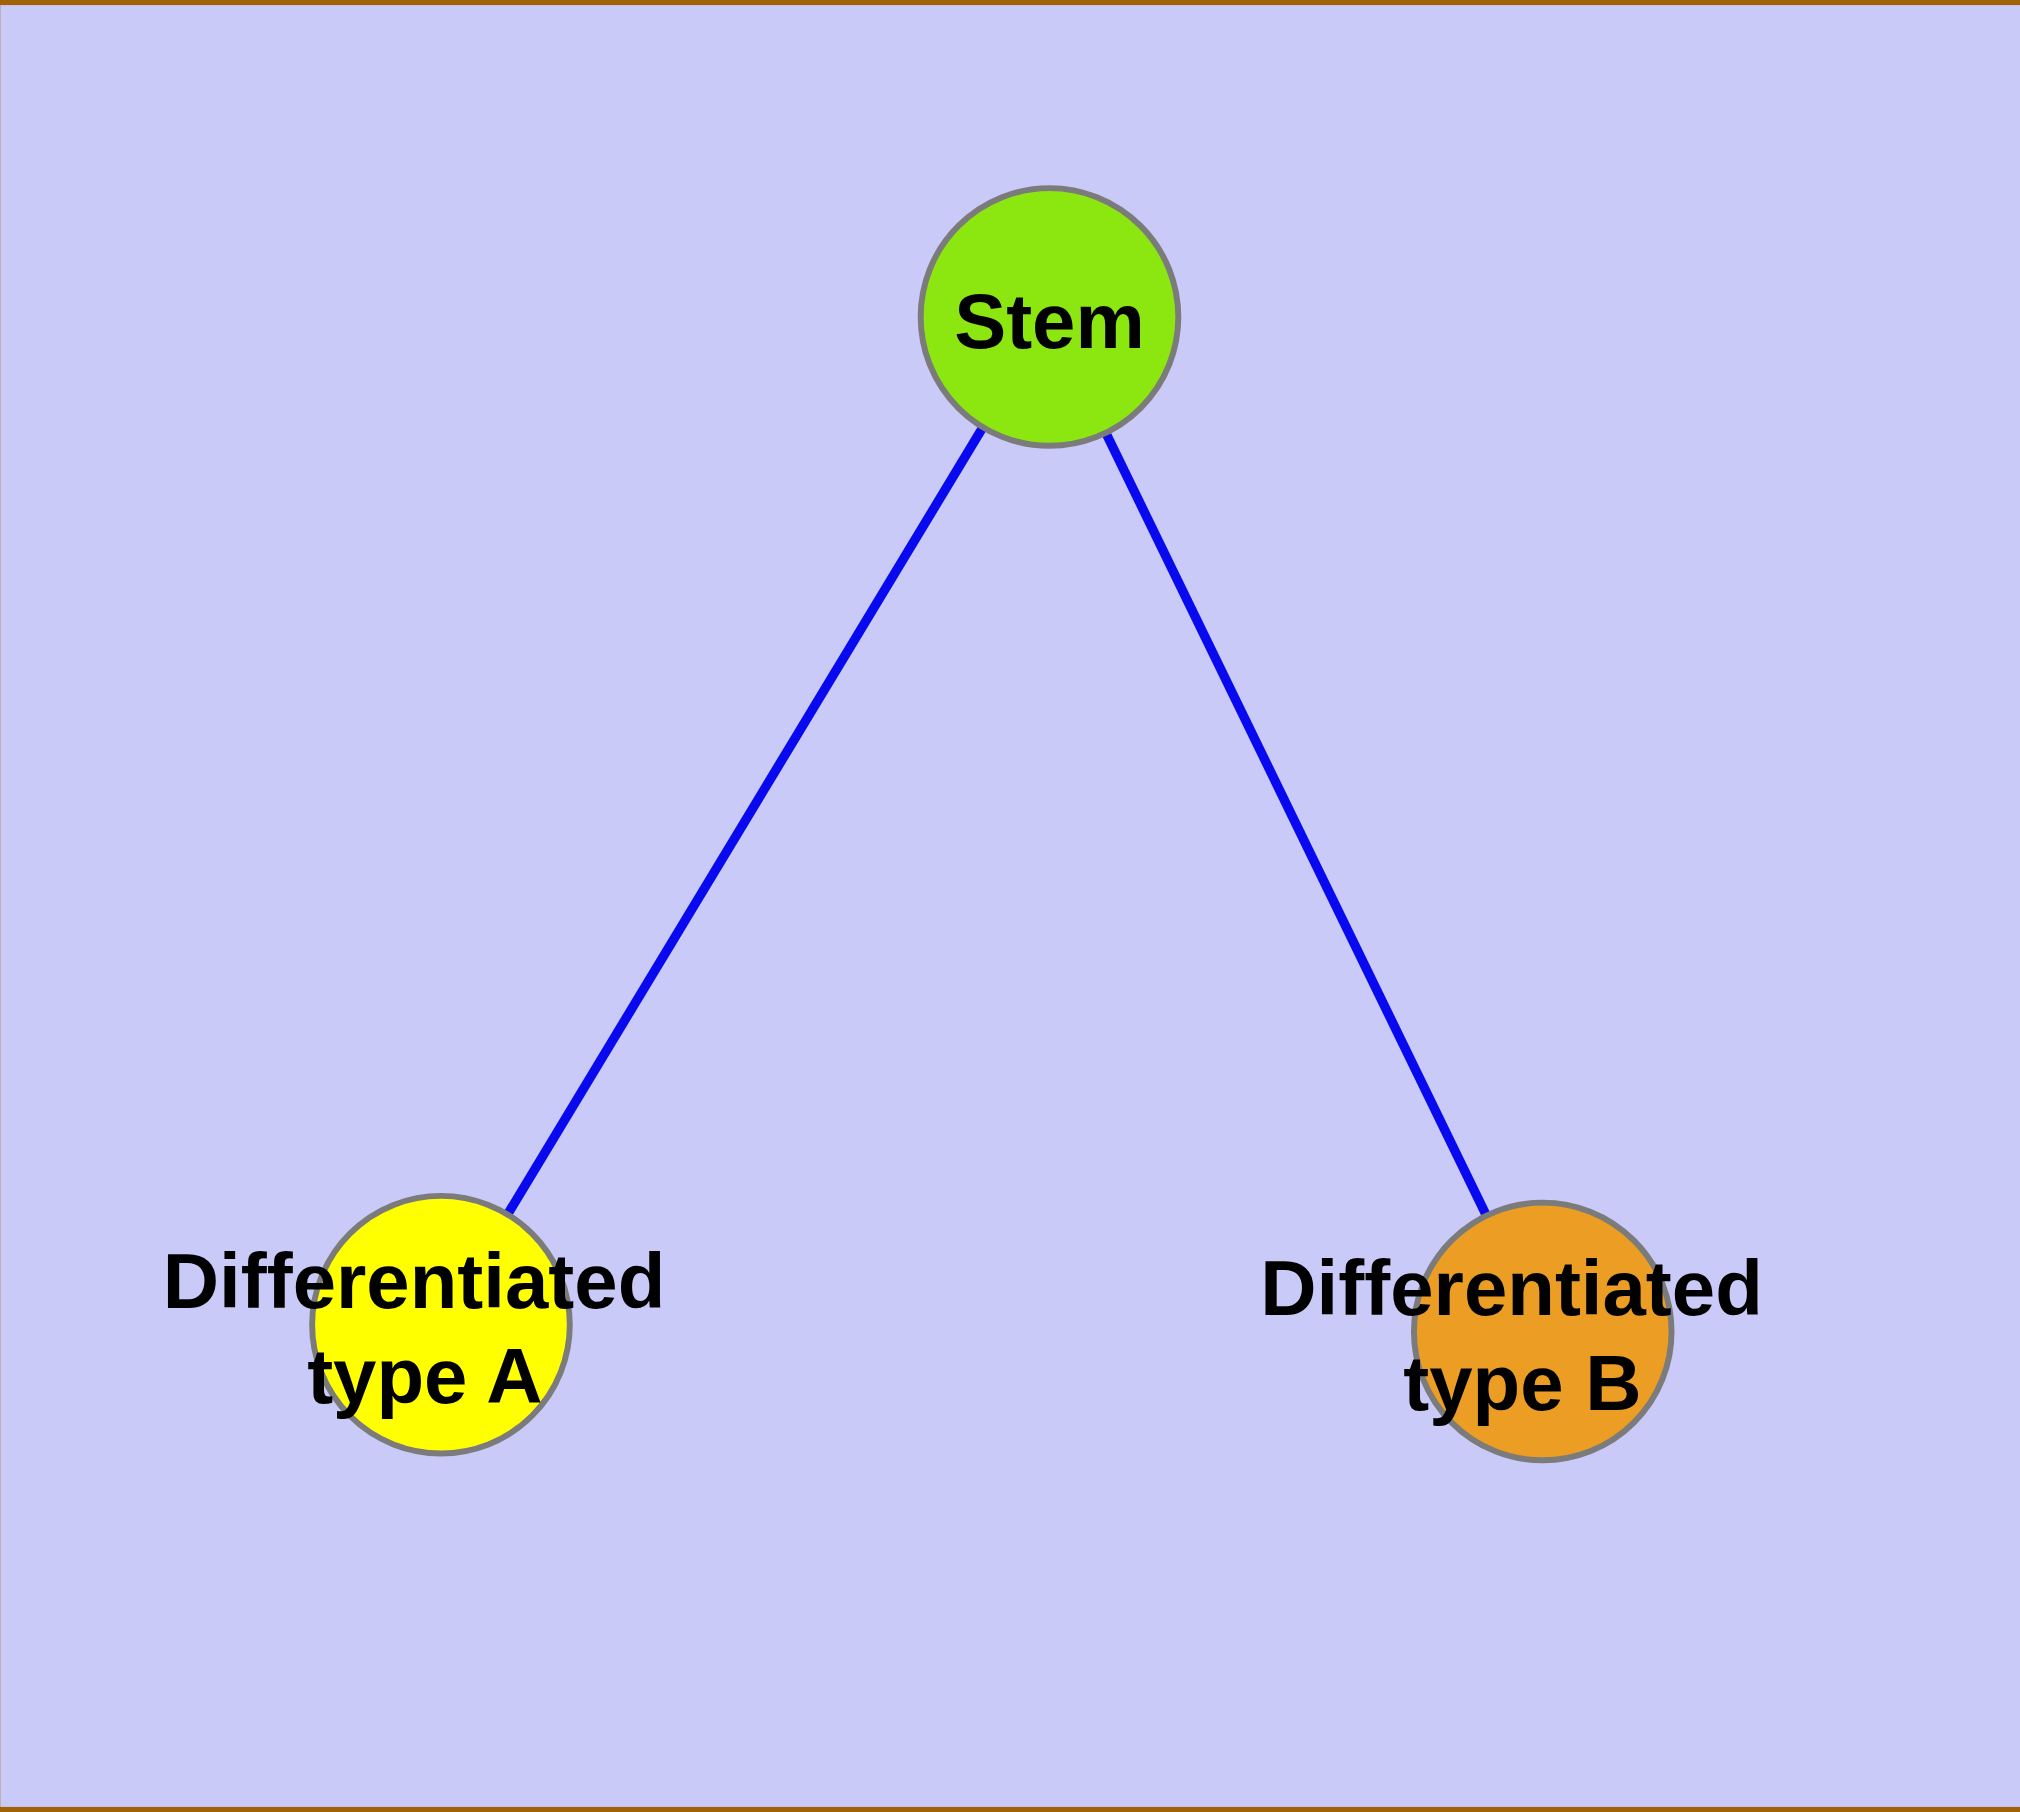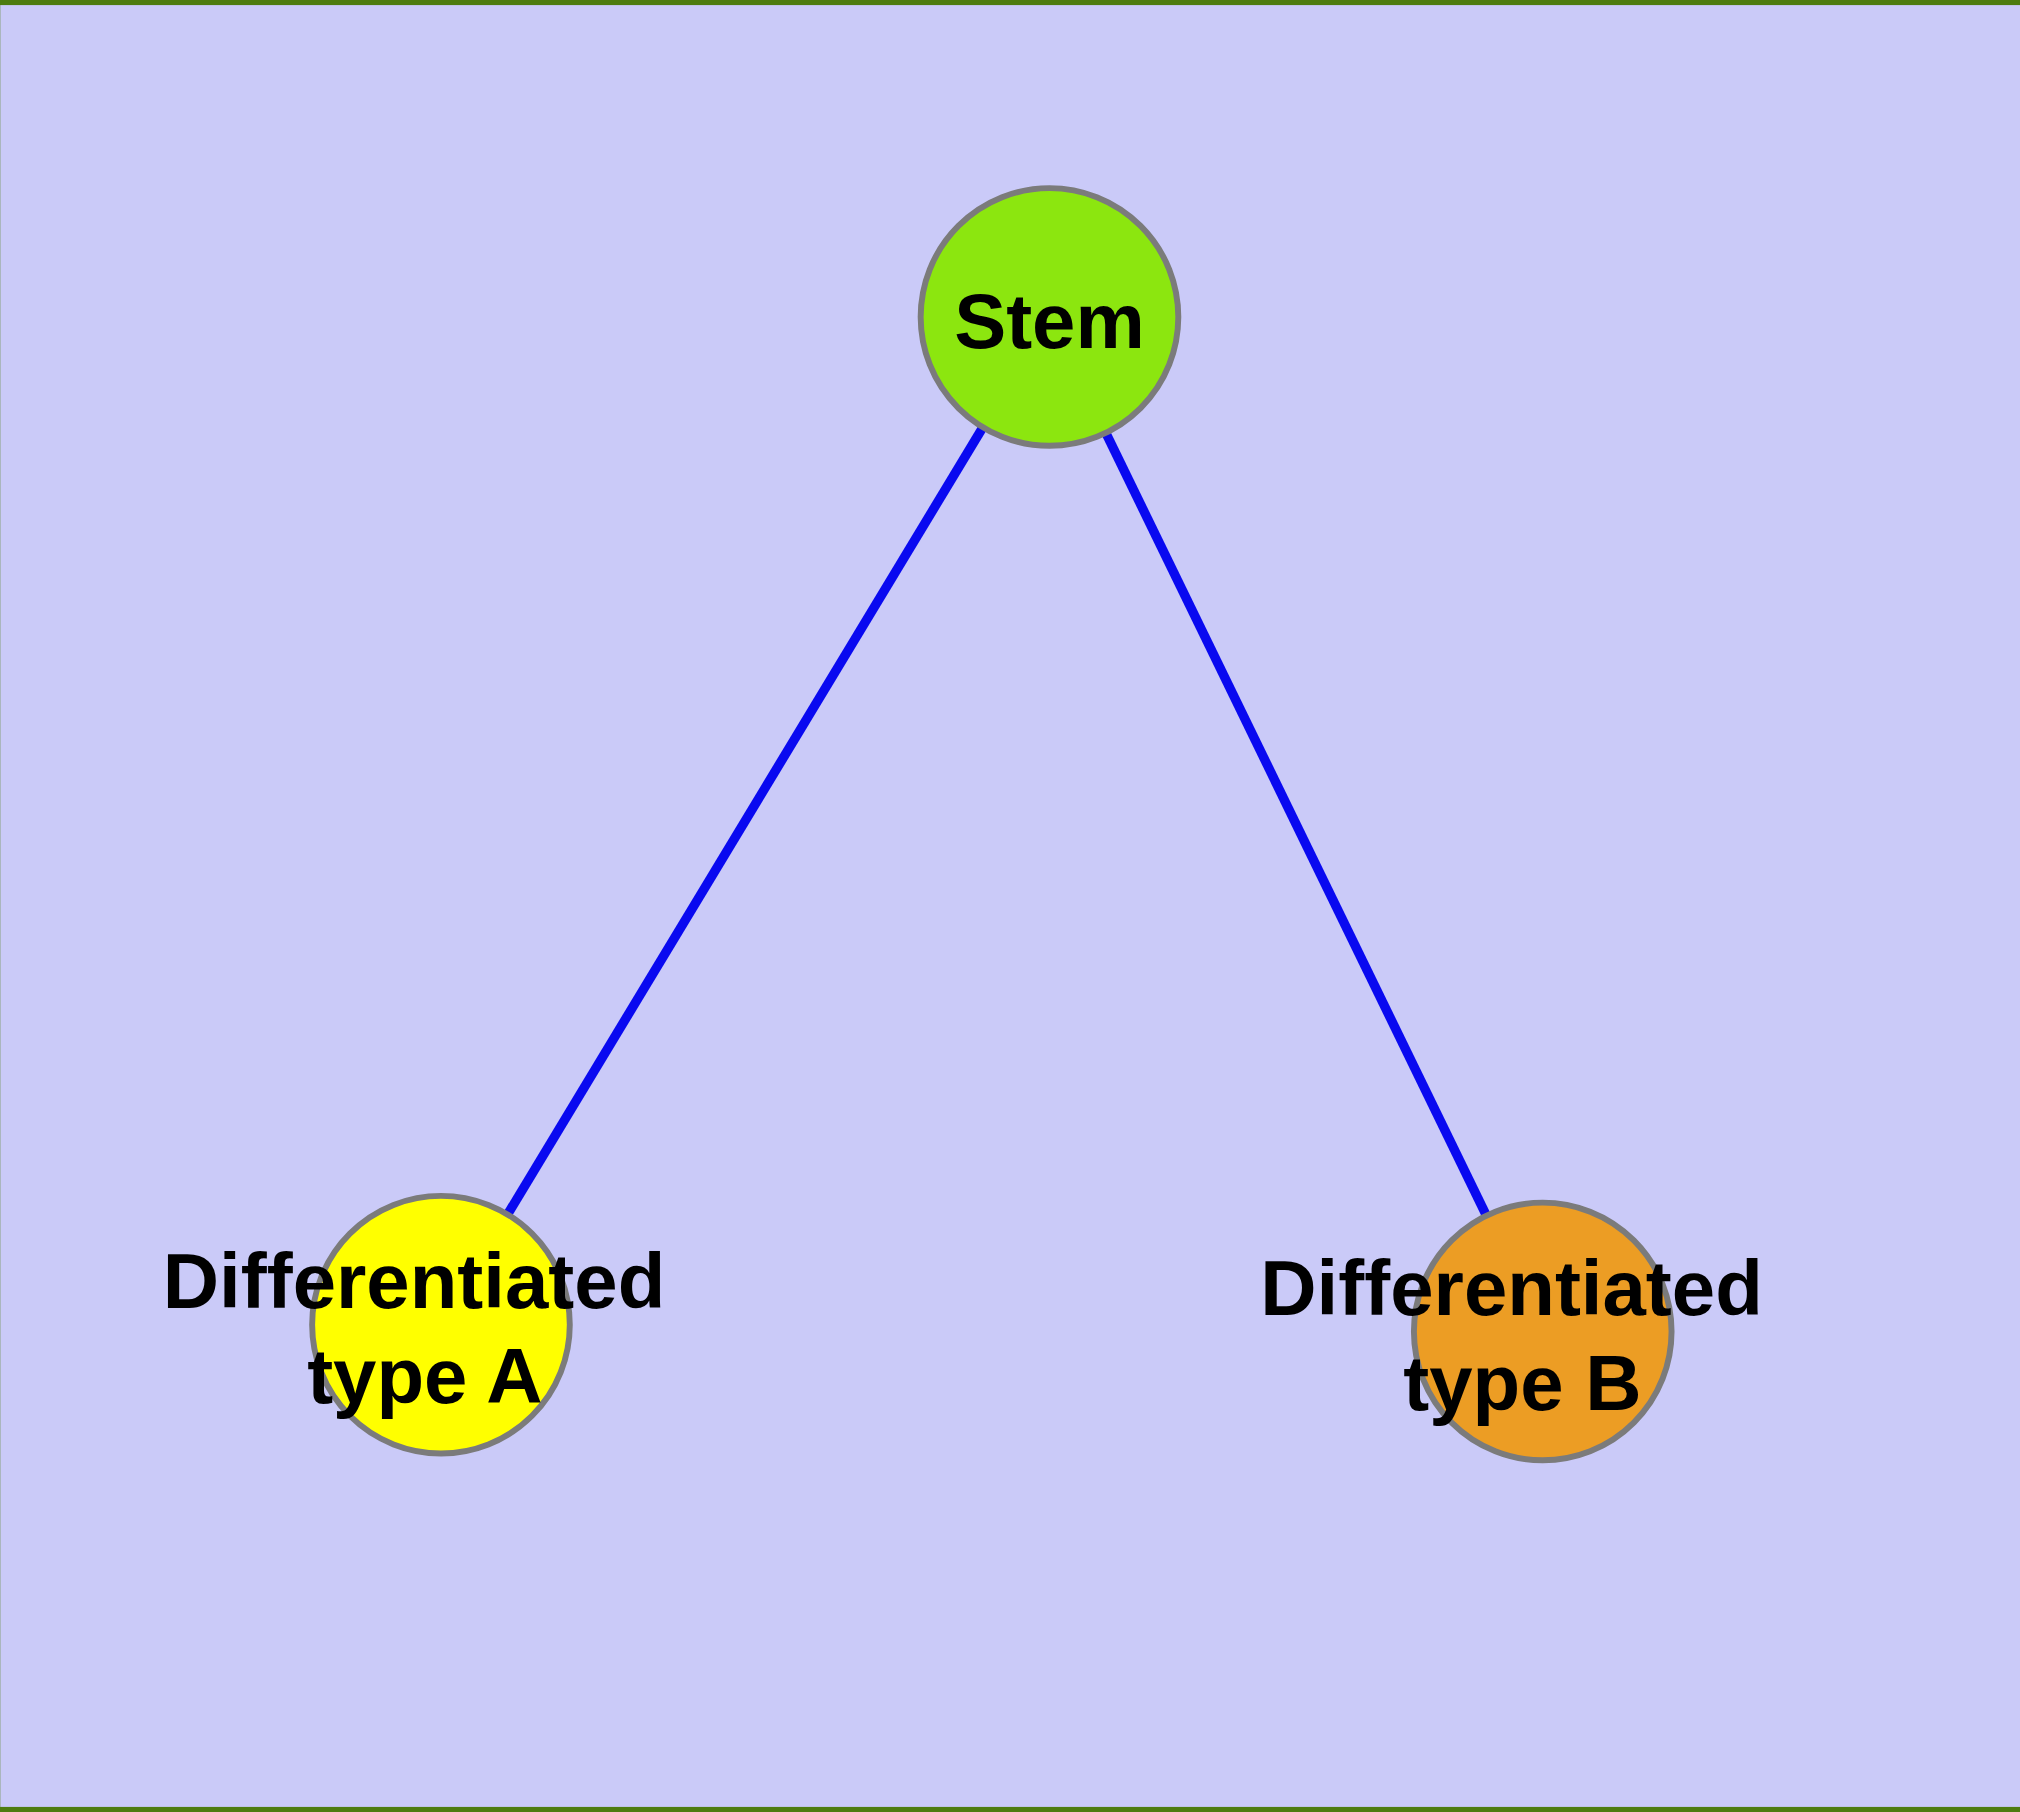--- a/index.html
+++ b/index.html
@@ -4,21 +4,21 @@
 <style>
   html, body {
     margin: 0;
     padding: 0;
     background: #ffffff;
   }
   .page {
     position: relative;
     width: 2021px;
     height: 1812px;
-    background: #4d7c0f;
+    background: #a16207;
     overflow: hidden;
     font-family: "Liberation Sans", sans-serif;
   }
   .diagram-svg {
     display: block;
     width: 2021px;
     height: 1812px;
   }
   .edge {
     stroke-width: 11px;

